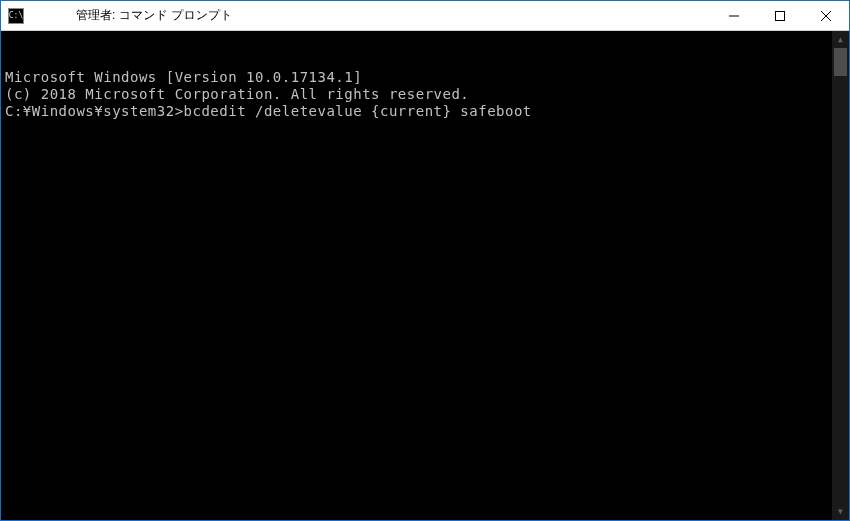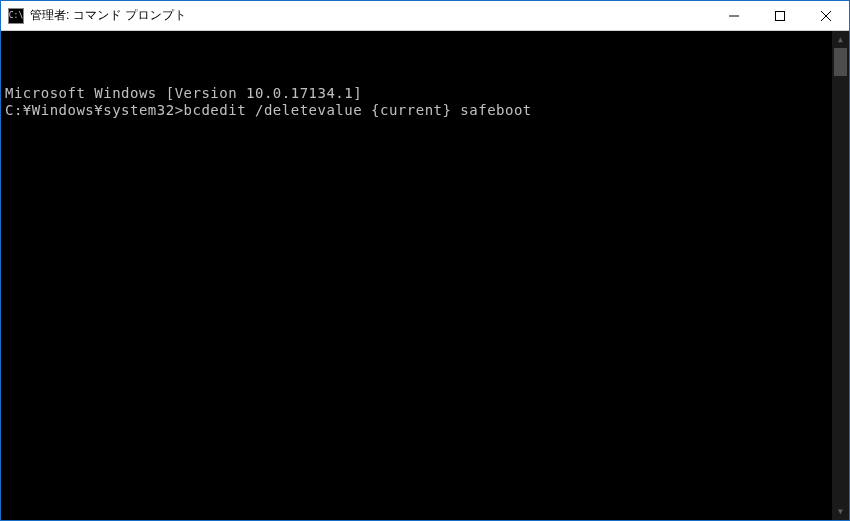--- a/index.html
+++ b/index.html
@@ -34,20 +34,21 @@
       justify-content: center;
       font-size: 8px;
       color: #ccc;
       font-family: monospace;
     }
     .titlebar-title {
       flex: 1;
       font-size: 12px;
       color: #000;
       font-family: "Meiryo UI", "MS UI Gothic", sans-serif;
+      margin-left: 46px;
     }
     .window-controls {
       display: flex;
       height: 100%;
     }
     .win-btn {
       width: 46px;
       height: 100%;
       display: flex;
       align-items: center;
@@ -62,21 +63,21 @@
     }
     .terminal-area {
       position: relative;
       width: 100%;
       height: calc(100% - 30px);
       background: #000;
       display: flex;
     }
     .terminal-content {
       flex: 1;
-      padding: 20px 4px;
+      padding: 4px 4px;
       color: #c0c0c0;
       font-size: 14px;
       line-height: 17px;
       font-family: "MS Gothic", "Consolas", monospace;
       white-space: pre;
       letter-spacing: 0.5px;
     }
     .scrollbar {
       width: 17px;
       height: 100%;
@@ -131,20 +132,20 @@
       <svg viewBox="0 0 10 10">
         <line x1="0" y1="0" x2="10" y2="10" stroke="#000" stroke-width="1"></line>
         <line x1="10" y1="0" x2="0" y2="10" stroke="#000" stroke-width="1"></line>
       </svg>
     </button>
   </div>
 </div>
 
 <div class="terminal-area">
   <div class="terminal-content">
-    <span class="line">Microsoft Windows [Version 10.0.17134.1]</span><span class="line"></span><span class="line"><span>C:¥Windows¥system32&gt;</span><span>bcdedit /deletevalue {current} safeboot</span></span>
+    <span class="line">Microsoft Windows [Version 10.0.17134.1]</span><span class="line">(c) 2018 Microsoft Corporation. All rights reserved.</span><span class="line"></span><span class="line"><span>C:¥Windows¥system32&gt;</span><span>bcdedit /deletevalue {current} safeboot</span></span>
   </div>
   <div class="scrollbar">
     <div class="scroll-arrow up">▲</div>
     <div class="scrollbar-thumb"></div>
     <div class="scroll-arrow down">▼</div>
   </div>
 </div>
 
 </body></html>

